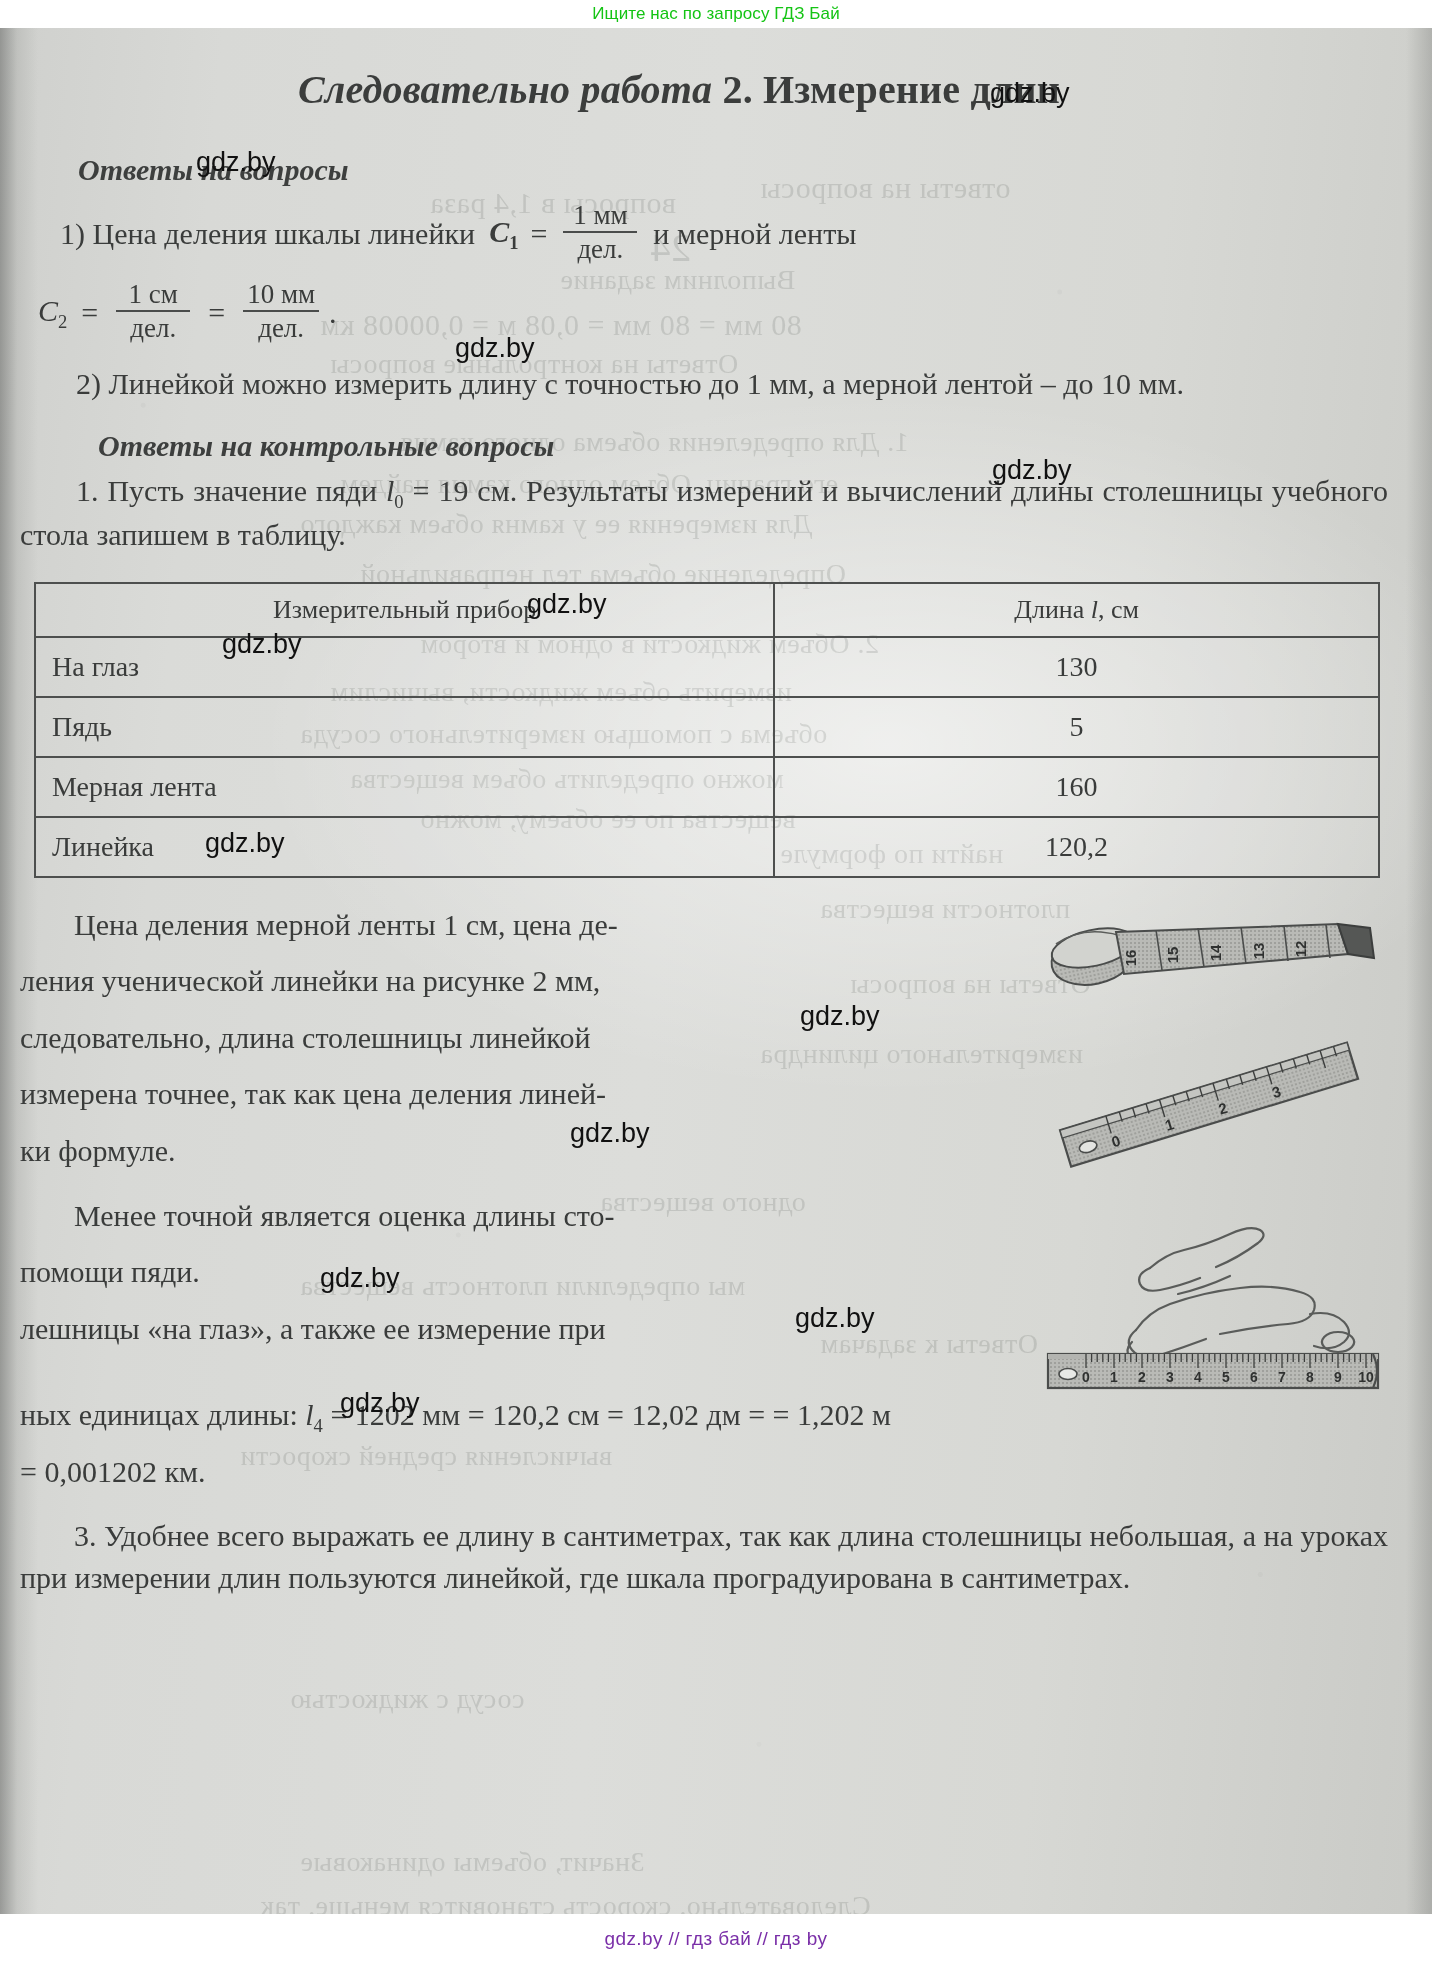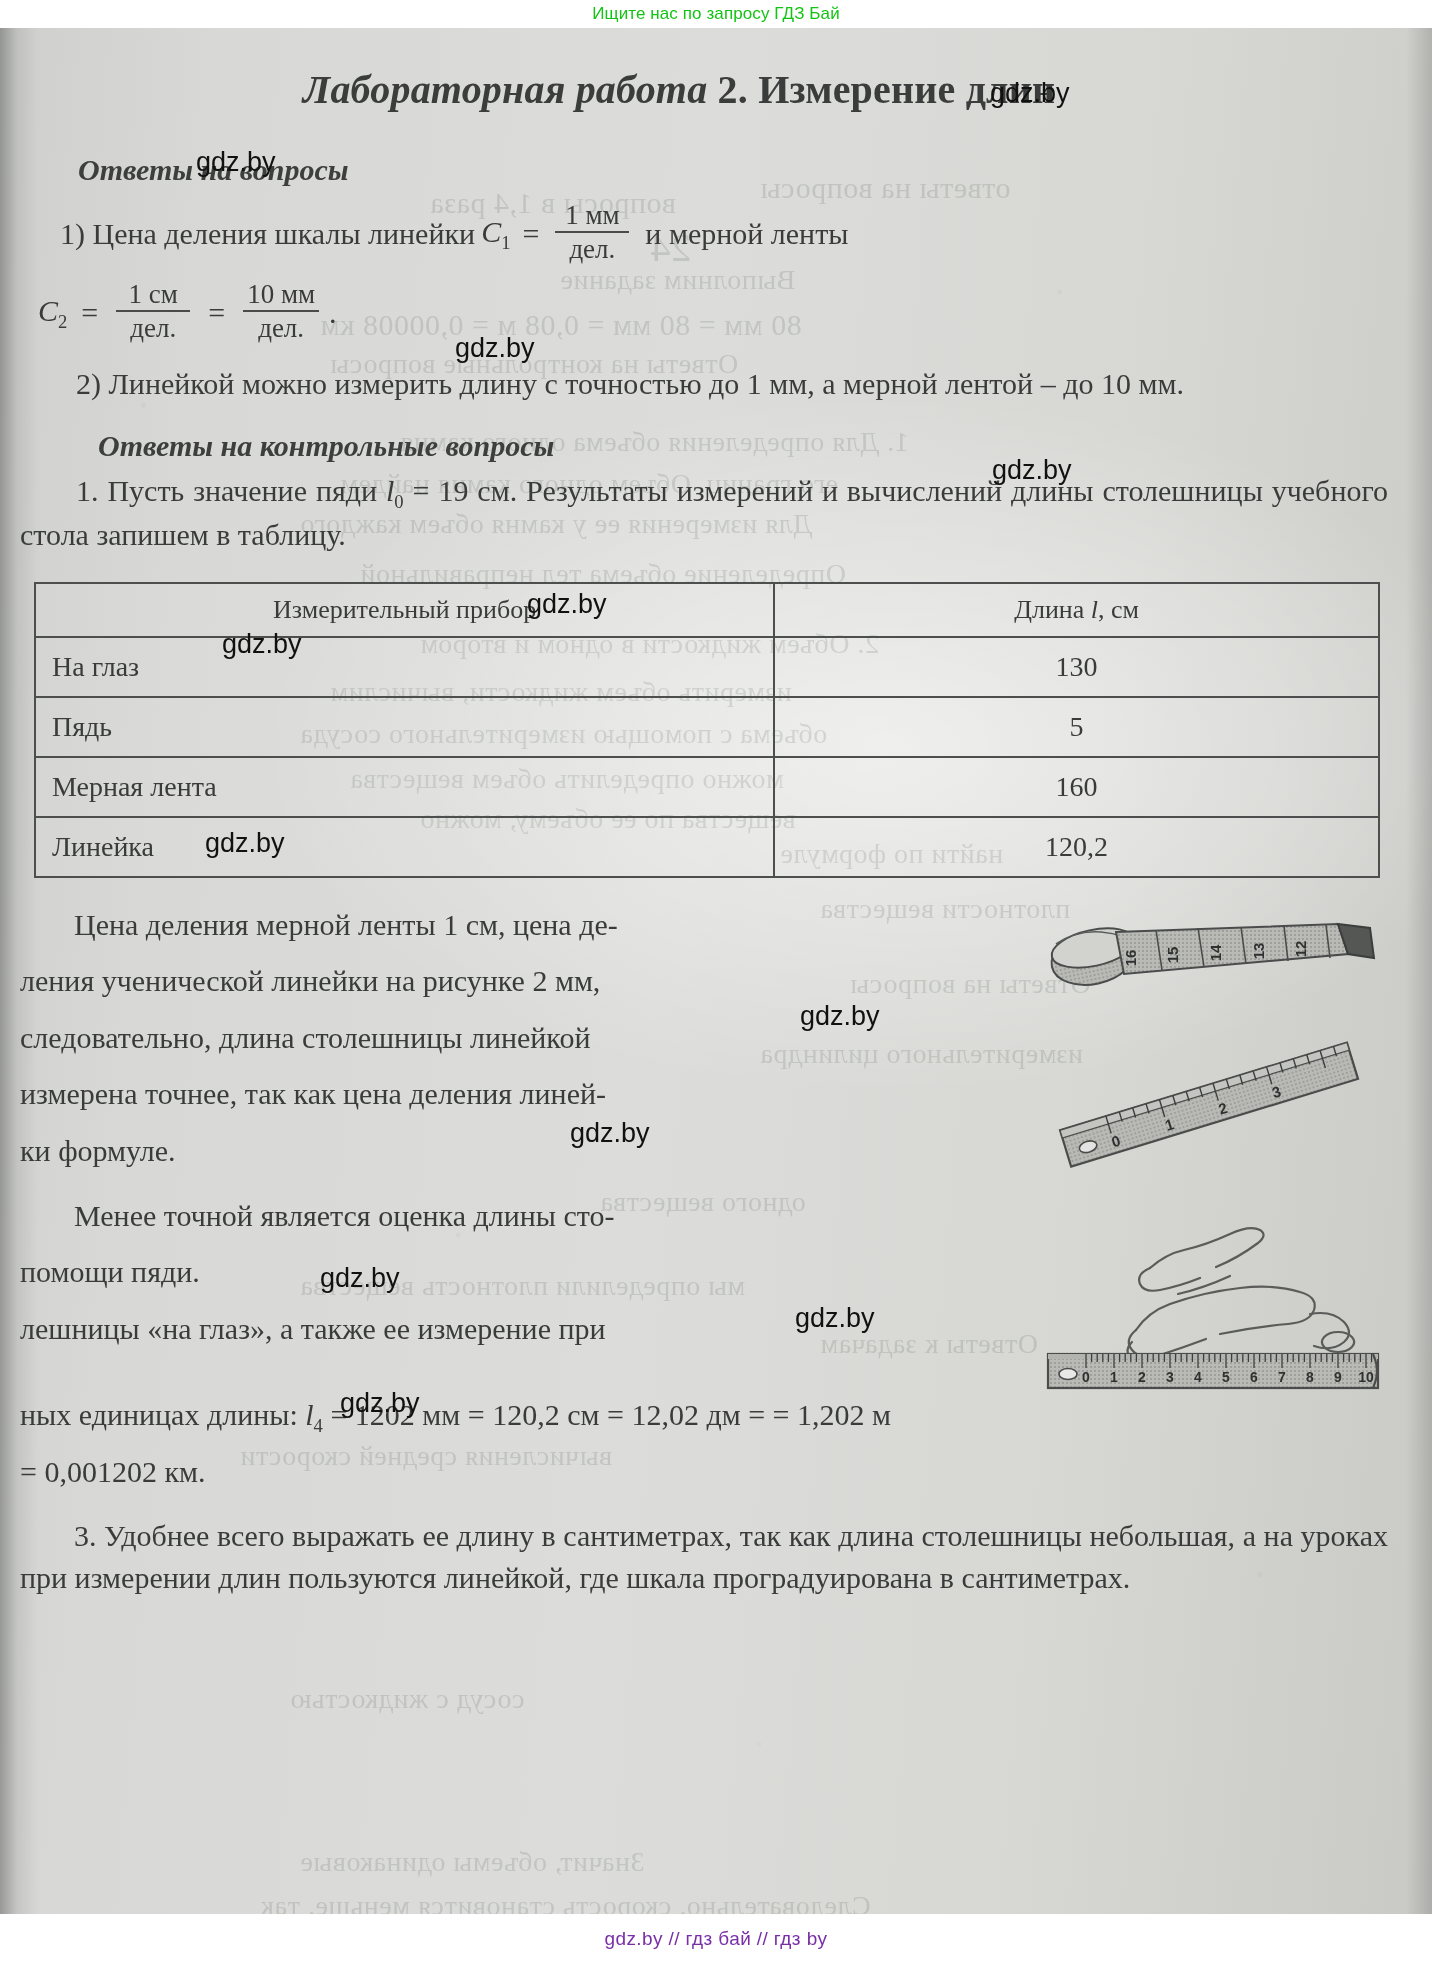--- a/index.html
+++ b/index.html
@@ -292,29 +292,29 @@
       <div class="bleed" style="left: 300px; top: 1242px; font-size: 28px;">мы определили плотность вещества</div>
       <div class="bleed" style="left: 820px; top: 1300px; font-size: 28px;">Ответы к задачам</div>
       <div class="bleed" style="left: 290px; top: 1655px; font-size: 28px;">сосуд с жидкостью</div>
       <div class="bleed" style="left: 300px; top: 1818px; font-size: 28px;">Значит, объемы одинаковые</div>
       <div class="bleed" style="left: 260px; top: 1862px; font-size: 28px;">Следовательно, скорость становится меньше, так</div>
     </div>
 
   <div class="content">
 
     <h1 class="worktitle">
-      <span class="ital">Лабораторная работа</span>
+      <span class="ital">Следовательно работа</span>
       <span>2. Измерение длин</span>
     </h1>
 
     <div class="subhead">Ответы на вопросы</div>
 
     <div class="formula-block" style="margin-left:40px; font-size:30px;">
       <span>1) Цена деления шкалы линейки</span>
-      <span style="margin-left:0;">
+      <span style="margin-left:8px;font-weight:bold;">
         <span class="var">C</span><sub>1</sub>
       </span>
       <span style="margin:0 6px;">=</span>
       <span class="frac">
         <span class="num">1 мм</span>
         <span class="bar"></span>
         <span class="den">дел.</span>
       </span>
       <span style="margin-left:6px;">и мерной ленты</span>
     </div>

